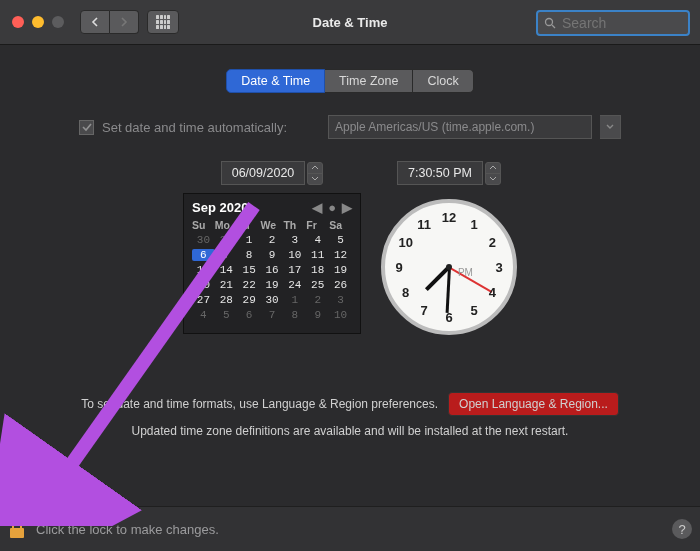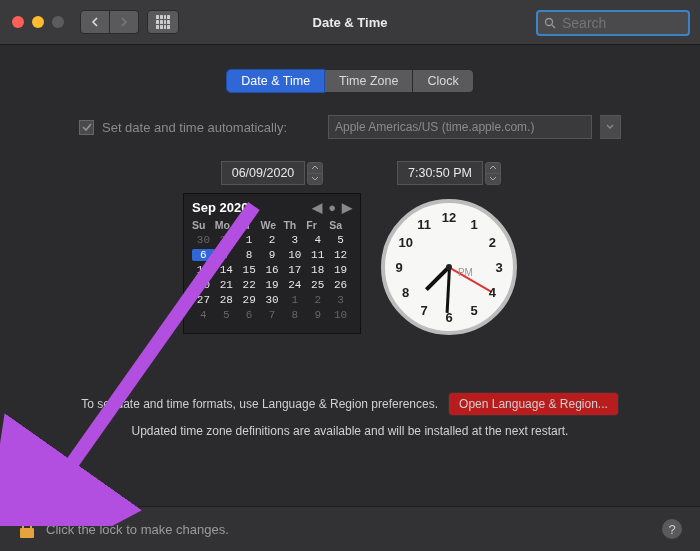--- a/index.html
+++ b/index.html
@@ -52,21 +52,21 @@
   .hand{position:absolute;left:50%;top:50%;transform-origin:bottom center;}
   .hand.h{width:4px;height:32px;background:#111;margin-left:-2px;margin-top:-32px;transform:rotate(225deg);}
   .hand.m{width:3px;height:46px;background:#111;margin-left:-1.5px;margin-top:-46px;transform:rotate(183deg);}
   .hand.s{width:1.5px;height:50px;background:#d33;margin-left:-0.75px;margin-top:-50px;transform:rotate(120deg);}
   .clock .ctr{position:absolute;left:50%;top:50%;width:6px;height:6px;background:#222;border-radius:50%;transform:translate(-50%,-50%);}
   .clock .ampm{position:absolute;left:57%;top:50%;font-size:10px;color:#999;}
   .footer{position:absolute;left:0;right:0;bottom:0;}
   .langline{display:flex;align-items:center;justify-content:center;gap:10px;font-size:12px;color:#d0d0d0;padding:0 40px;}
   .openbtn{height:22px;background:#b91c1c;border:1px solid #333;border-radius:4px;padding:0 10px;display:flex;align-items:center;font-size:12px;}
   .tzline{text-align:center;font-size:12px;color:#d0d0d0;margin-top:8px;margin-bottom:68px;}
-  .lockbar{height:44px;display:flex;align-items:center;padding:0 18px;border-top:1px solid #1f1f1f;background:#323234;}
+  .lockbar{height:44px;display:flex;align-items:center;padding:0 8px;border-top:1px solid #1f1f1f;background:#323234;}
   .lockicon{width:18px;height:22px;margin-right:10px;}
   .helpbtn{margin-left:auto;width:20px;height:20px;border-radius:50%;background:#5a5a5c;color:#ccc;display:flex;align-items:center;justify-content:center;font-size:13px;}
   .arrow{position:absolute;left:-6px;top:196px;pointer-events:none;}
 </style>
 </head>
 <body>
 
 <div class="titlebar">
   <div class="traffic">
     <div class="dot red"></div>

